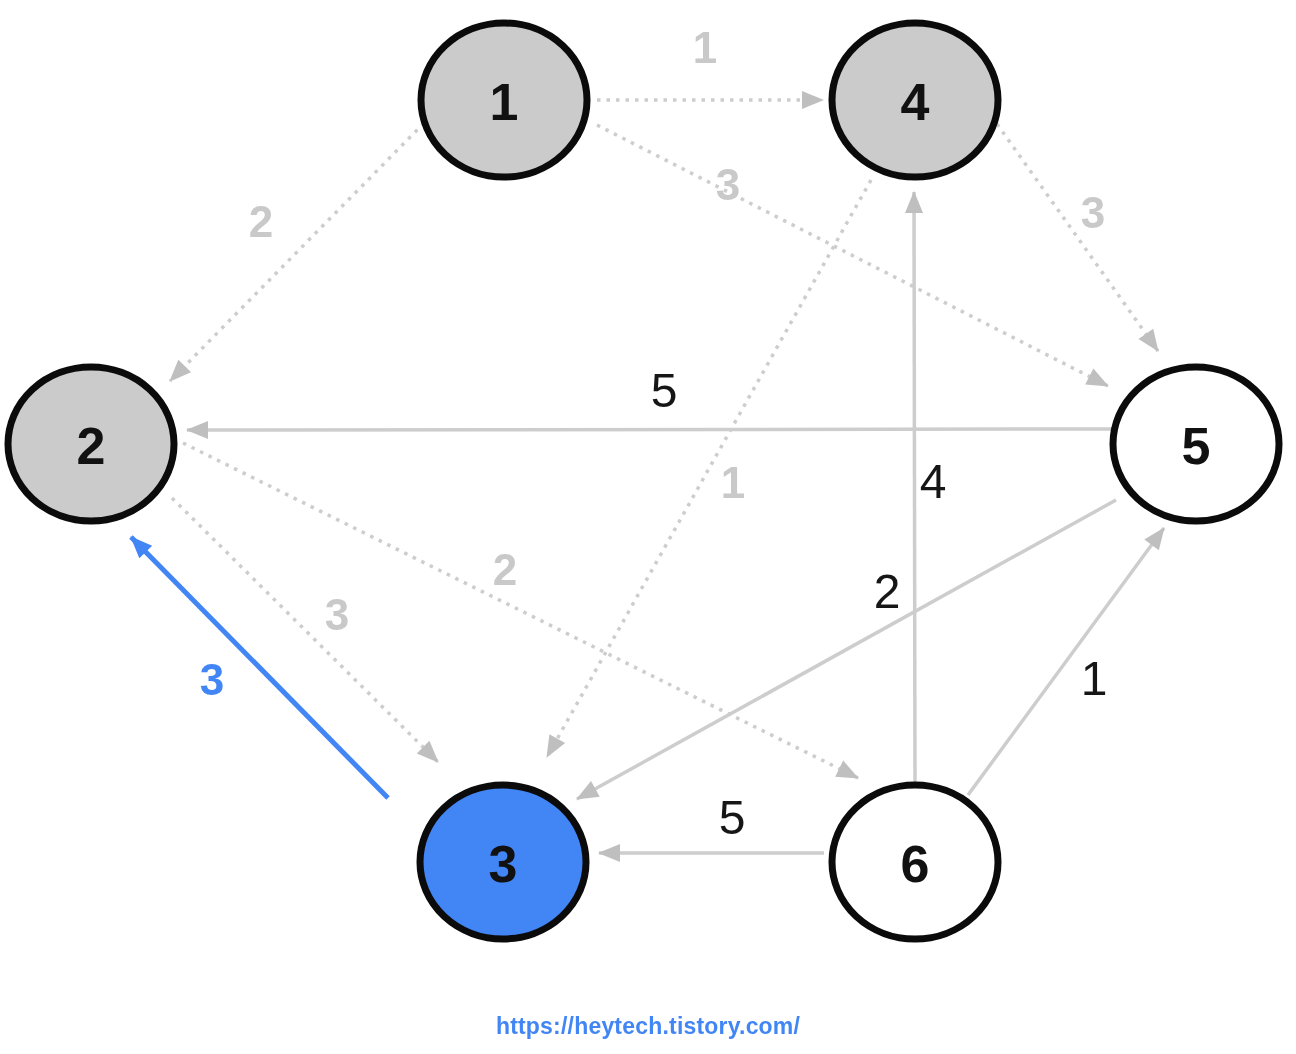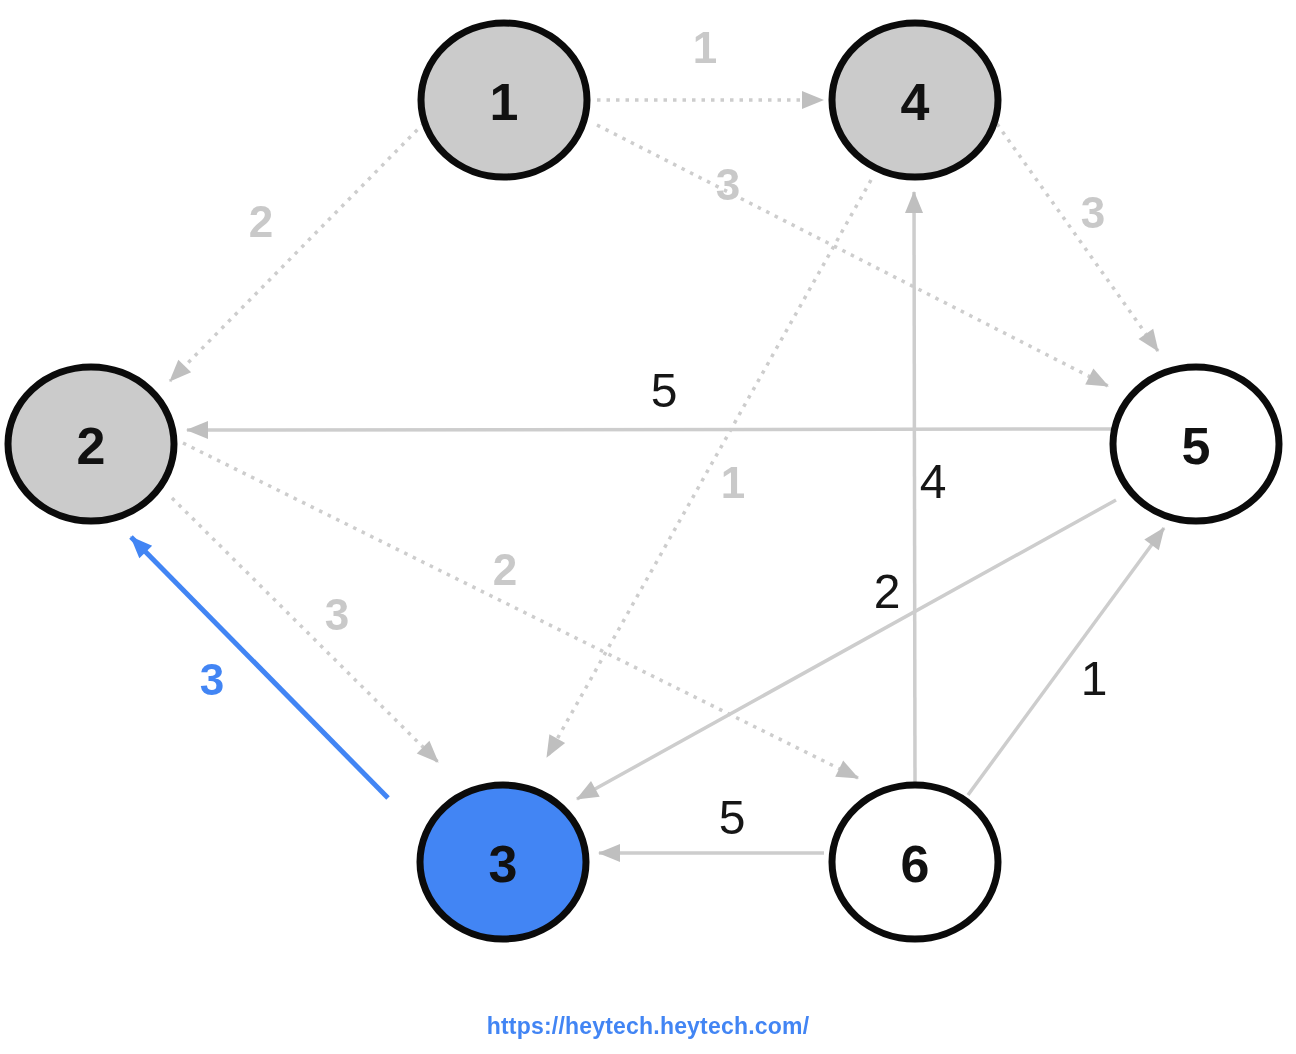--- a/index.html
+++ b/index.html
@@ -67,14 +67,14 @@
       <text x="915" y="102" fill="#111111" font-size="52" font-weight="700" text-anchor="middle" dominant-baseline="central">4</text>
       <ellipse cx="91" cy="444" rx="83" ry="77" fill="#cbcbcb" stroke="#0b0b0b" stroke-width="7"></ellipse>
       <text x="91" y="446" fill="#111111" font-size="52" font-weight="700" text-anchor="middle" dominant-baseline="central">2</text>
       <ellipse cx="1196" cy="444" rx="83" ry="77" fill="#ffffff" stroke="#0b0b0b" stroke-width="7"></ellipse>
       <text x="1196" y="446" fill="#111111" font-size="52" font-weight="700" text-anchor="middle" dominant-baseline="central">5</text>
       <ellipse cx="503" cy="862" rx="83" ry="77" fill="#4285f4" stroke="#0b0b0b" stroke-width="7"></ellipse>
       <text x="503" y="864" fill="#111111" font-size="52" font-weight="700" text-anchor="middle" dominant-baseline="central">3</text>
       <ellipse cx="915" cy="862" rx="83" ry="77" fill="#ffffff" stroke="#0b0b0b" stroke-width="7"></ellipse>
       <text x="915" y="864" fill="#111111" font-size="52" font-weight="700" text-anchor="middle" dominant-baseline="central">6</text>
     </svg>
-  <div class="footer">https://heytech.heytech.com/</div>
+  <div class="footer">https://heytech.tistory.com/</div>
 </div>
 
 </body></html>

